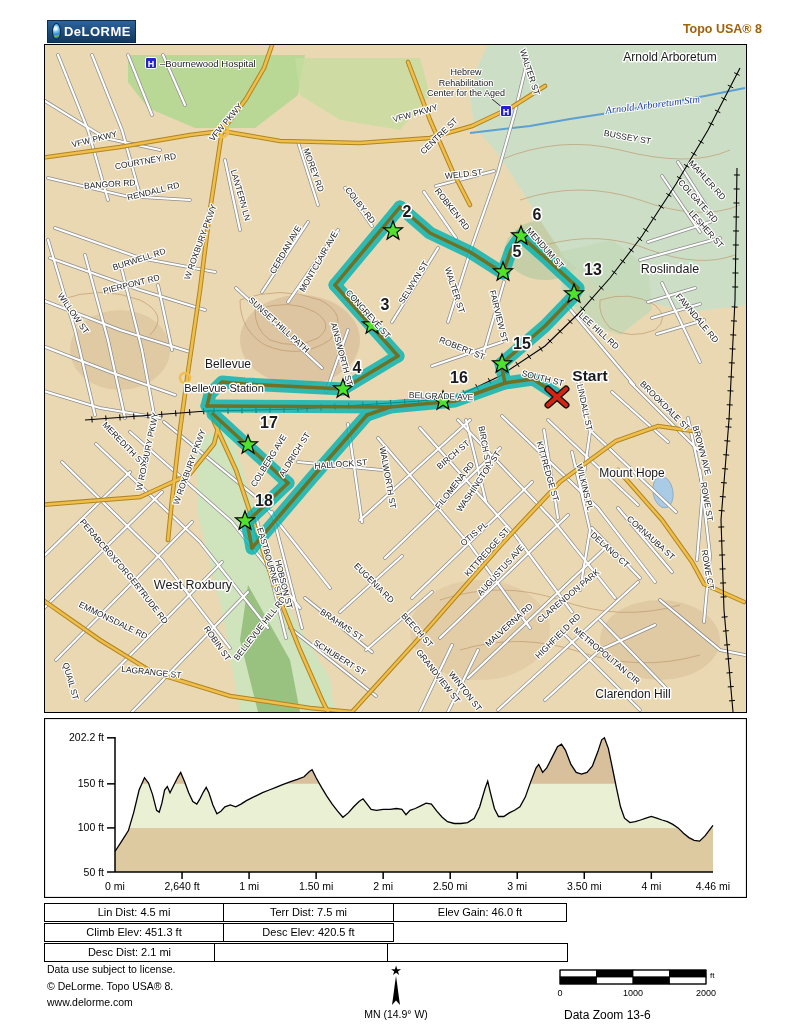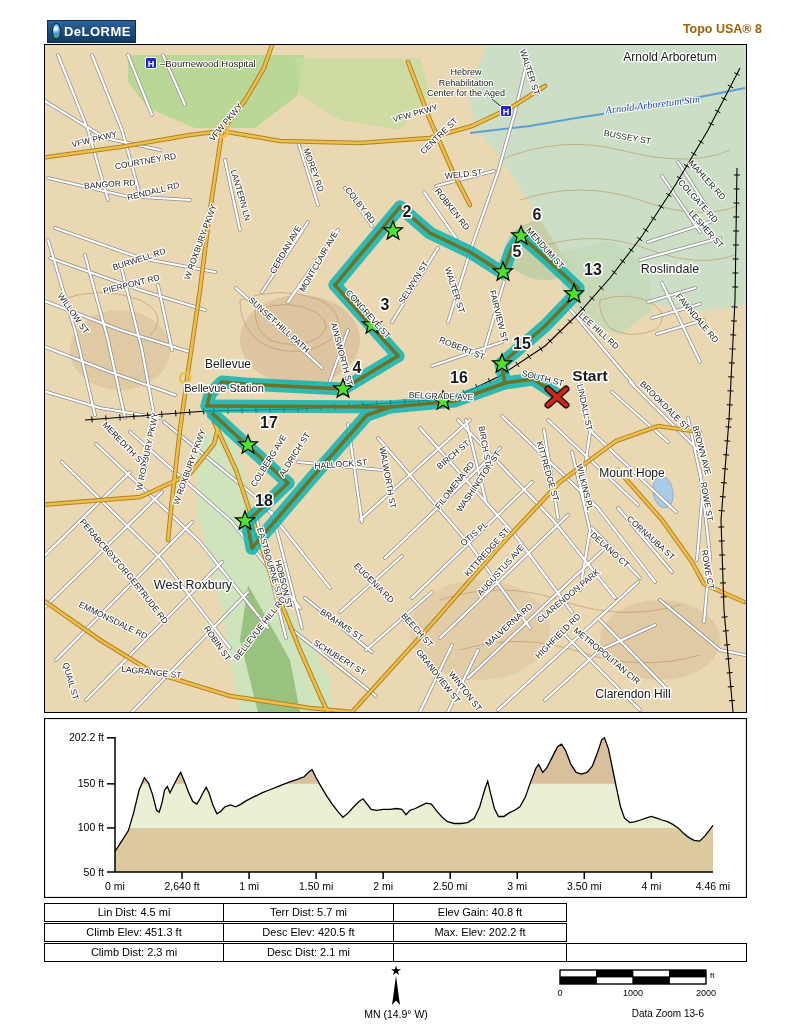--- a/index.html
+++ b/index.html
@@ -22,21 +22,21 @@
   .stats-row{display:flex;margin-bottom:1px;}
   .stats-cell{border:1px solid #000;height:17px;line-height:17px;text-align:center;
         font-size:11px;color:#000;background:#fff;margin-left:-1px;}
   .stats-row .stats-cell:first-child{margin-left:0;}
   .c0{width:178px;}.c1{width:169px;}.c2{width:172px;}.c3{width:179px;}
   
   #license{position:absolute;left:47px;top:961px;font-size:10.5px;line-height:16.5px;color:#000;}
   #compass{position:absolute;left:376px;top:962px;}
   #mn-label{position:absolute;left:326px;top:1008px;width:140px;text-align:center;font-size:10.5px;}
   #scalebar{position:absolute;left:552px;top:966px;}
-  #data-zoom{position:absolute;left:564px;top:1008px;width:140px;text-align:right;font-size:10px;}
+  #data-zoom{position:absolute;left:564px;top:1008px;width:140px;text-align:left;font-size:12px;}
 </style>
 </head>
 <body>
 
 <div id="page">
   <div id="logo">
     <span class="globe"></span>
     <span class="word">DeLORME</span>
   </div>
   <div id="app-title">Topo USA® 8</div>
@@ -557,36 +557,39 @@
       <line x1="584.28" y1="872" x2="584.28" y2="879" stroke="#000" stroke-width="1.5"></line>
       <text x="584.28" y="890" text-anchor="middle" font-size="10.5" fill="#000">3.50 mi</text>
       <line x1="651.32" y1="872" x2="651.32" y2="879" stroke="#000" stroke-width="1.5"></line>
       <text x="651.32" y="890" text-anchor="middle" font-size="10.5" fill="#000">4 mi</text>
       <text x="712.9968" y="890" text-anchor="middle" font-size="10.5" fill="#000">4.46 mi</text>
     </svg>
 
   <div id="stats">
     <div class="stats-row">
       <div class="stats-cell c0">Lin Dist:  4.5 mi</div>
-      <div class="stats-cell c1">Terr Dist:  5.7 mi</div>
-      <div class="stats-cell c2">Elev Gain:  40.8 ft</div>
+      <div class="stats-cell c1">Terr Dist:  7.5 mi</div>
+      <div class="stats-cell c2">Elev Gain:  46.0 ft</div>
     </div>
     <div class="stats-row">
       <div class="stats-cell c0">Climb Elev:  451.3 ft</div>
       <div class="stats-cell c1">Desc Elev:  420.5 ft</div>
-      <div class="stats-cell c2">Max. Elev:  202.2 ft</div>
     </div>
     <div class="stats-row">
-      <div class="stats-cell c0">Climb Dist:  2.3 mi</div>
       <div class="stats-cell c1">Desc Dist:  2.1 mi</div>
       <div class="stats-cell c2"></div>
       <div class="stats-cell c3"></div>
     </div>
   </div>
 
+  <div id="license">
+    <div>Data use subject to license.</div>
+    <div>© DeLorme. Topo USA® 8.</div>
+    <div>www.delorme.com</div>
+  </div>
 
   <svg id="compass" width="40" height="46" viewBox="0 0 40 46">
     <text x="20" y="13" text-anchor="middle" font-size="13" fill="#000">★</text>
     <path d="M20,14 C18.5,24 17.5,33 16,43 L20,38.5 L24,43 C22.5,33 21.5,24 20,14 Z" fill="#000"></path>
   </svg>
   <div id="mn-label">MN (14.9° W)</div>
 
   <svg id="scalebar" width="170" height="34" viewBox="0 0 170 34">
       <rect x="8" y="4" width="36.5" height="7" fill="#fff" stroke="#000" stroke-width="0.8"></rect>
       <rect x="44.5" y="4" width="36.5" height="7" fill="#000" stroke="#000" stroke-width="0.8"></rect>

